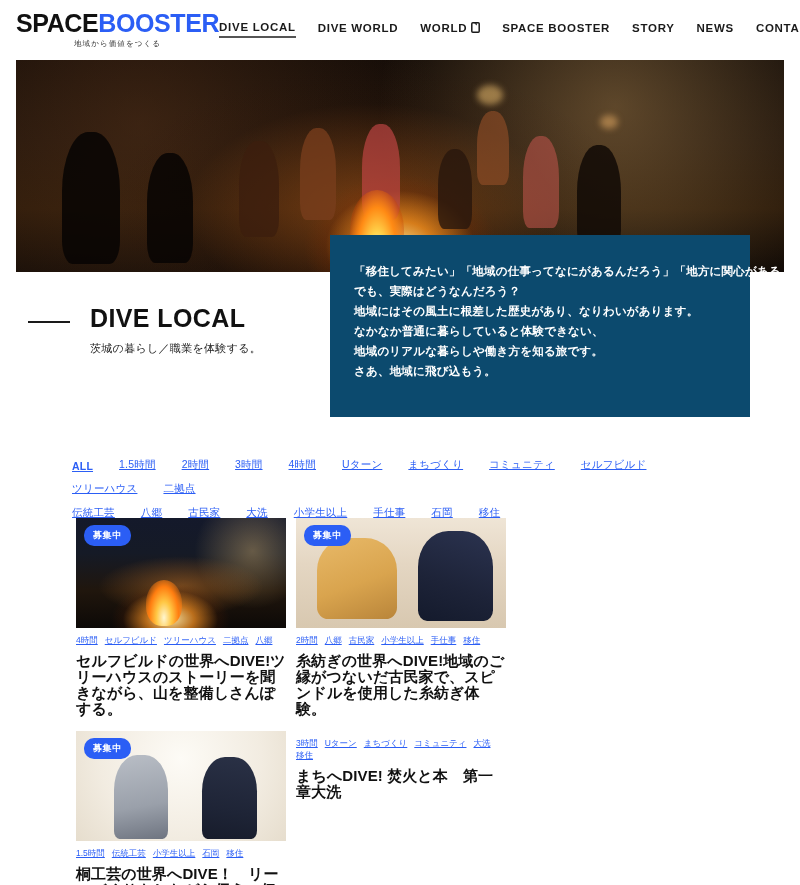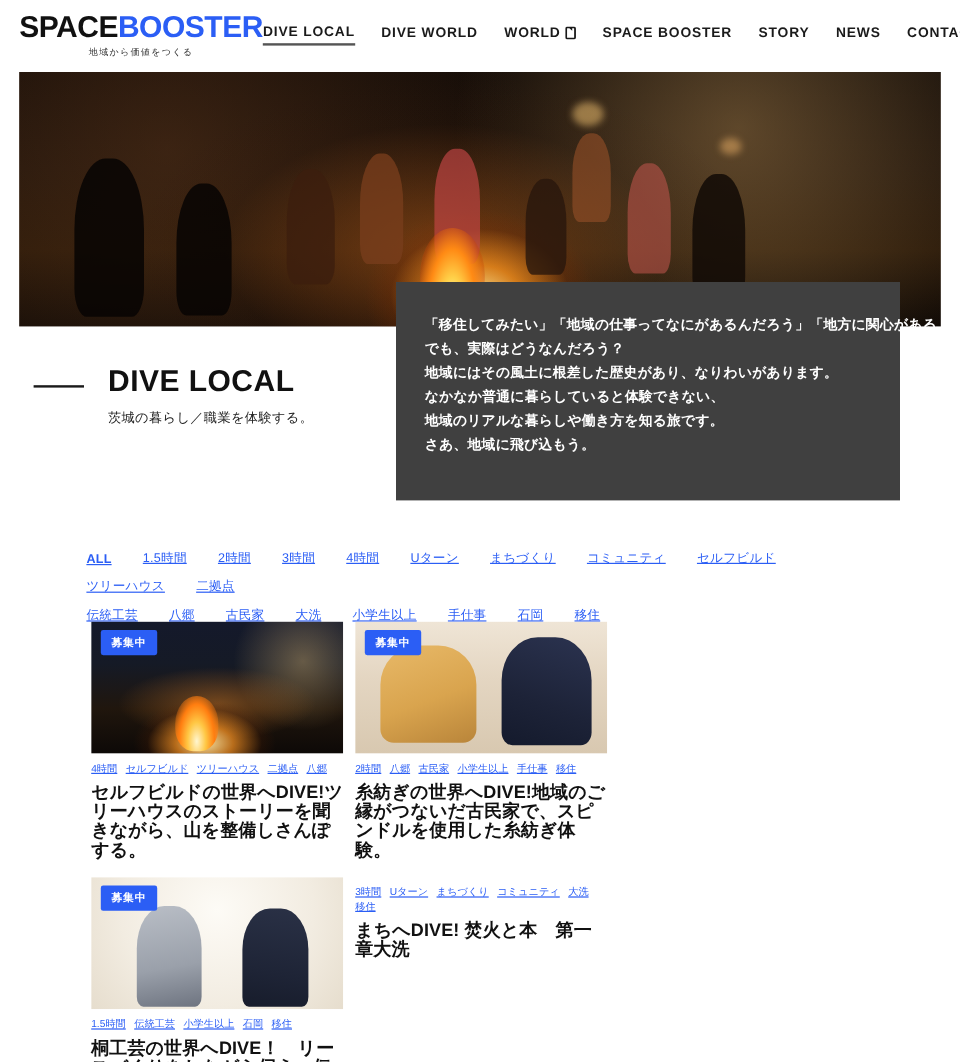--- a/index.html
+++ b/index.html
@@ -54,21 +54,21 @@
   .hero-flame {
     position: absolute; left: 47%; bottom: 4px; width: 54px; height: 78px;
     transform: translateX(-50%);
     background: radial-gradient(ellipse at 50% 85%, #fff8d8 0%, #ffd24a 26%, #ff8a14 52%, rgba(200,70,5,0.35) 76%, rgba(0,0,0,0) 92%);
     border-radius: 50% 50% 45% 45%;
   }
 
   
   .bluebox {
     position: absolute; left: 330px; top: 235px; width: 420px; height: 182px;
-    background: #404040; color: #ffffff;
+    background: #0c4a6e; color: #ffffff;
     padding: 26px 22px 0 24px;
   }
   .bluebox p {
     font-size: 11.5px; line-height: 20px; font-weight: 700;
     letter-spacing: 0.2px; white-space: nowrap;
   }
 
   
   .sect-title { position: absolute; left: 28px; top: 305px; display: flex; align-items: flex-start; }
   .rule { width: 42px; height: 2px; background: #1a1a1a; margin-top: 16px; margin-right: 20px; }
@@ -147,21 +147,21 @@
   .img-book::after {
     content:""; position:absolute; right:8%; top:14%; width:44%; height:74%;
     background: radial-gradient(ellipse at 45% 80%, #fff7d6 0%, #ffcf52 28%, #ff8d17 58%, rgba(150,55,5,0.25) 82%, rgba(0,0,0,0) 95%);
     border-radius: 50% 45% 40% 45%;
   }
   .badge {
     position: absolute; left: 8px; top: 7px; z-index: 3;
     font-size: 9px; font-weight: 700; color: #fff;
     padding: 4px 9px; letter-spacing: 0.6px; border-radius: 2px;
   }
-  .badge.open { background: #2b5ef5; }
+  .badge.open { background: #2b5ef5; border-radius: 10px; }
   .badge.closed { background: #8d8d8d; }
   .card-tags { margin-top: 7px; display: flex; flex-wrap: wrap; }
   .card-tag {
     font-size: 8.5px; color: #2b5ef5; text-decoration: underline;
     margin-right: 7px; white-space: nowrap; cursor: pointer;
   }
   .card-desc {
     margin-top: 6px; font-size: 15px; font-weight: 700; color: #111;
     line-height: 16px; letter-spacing: 0.1px;
   }

